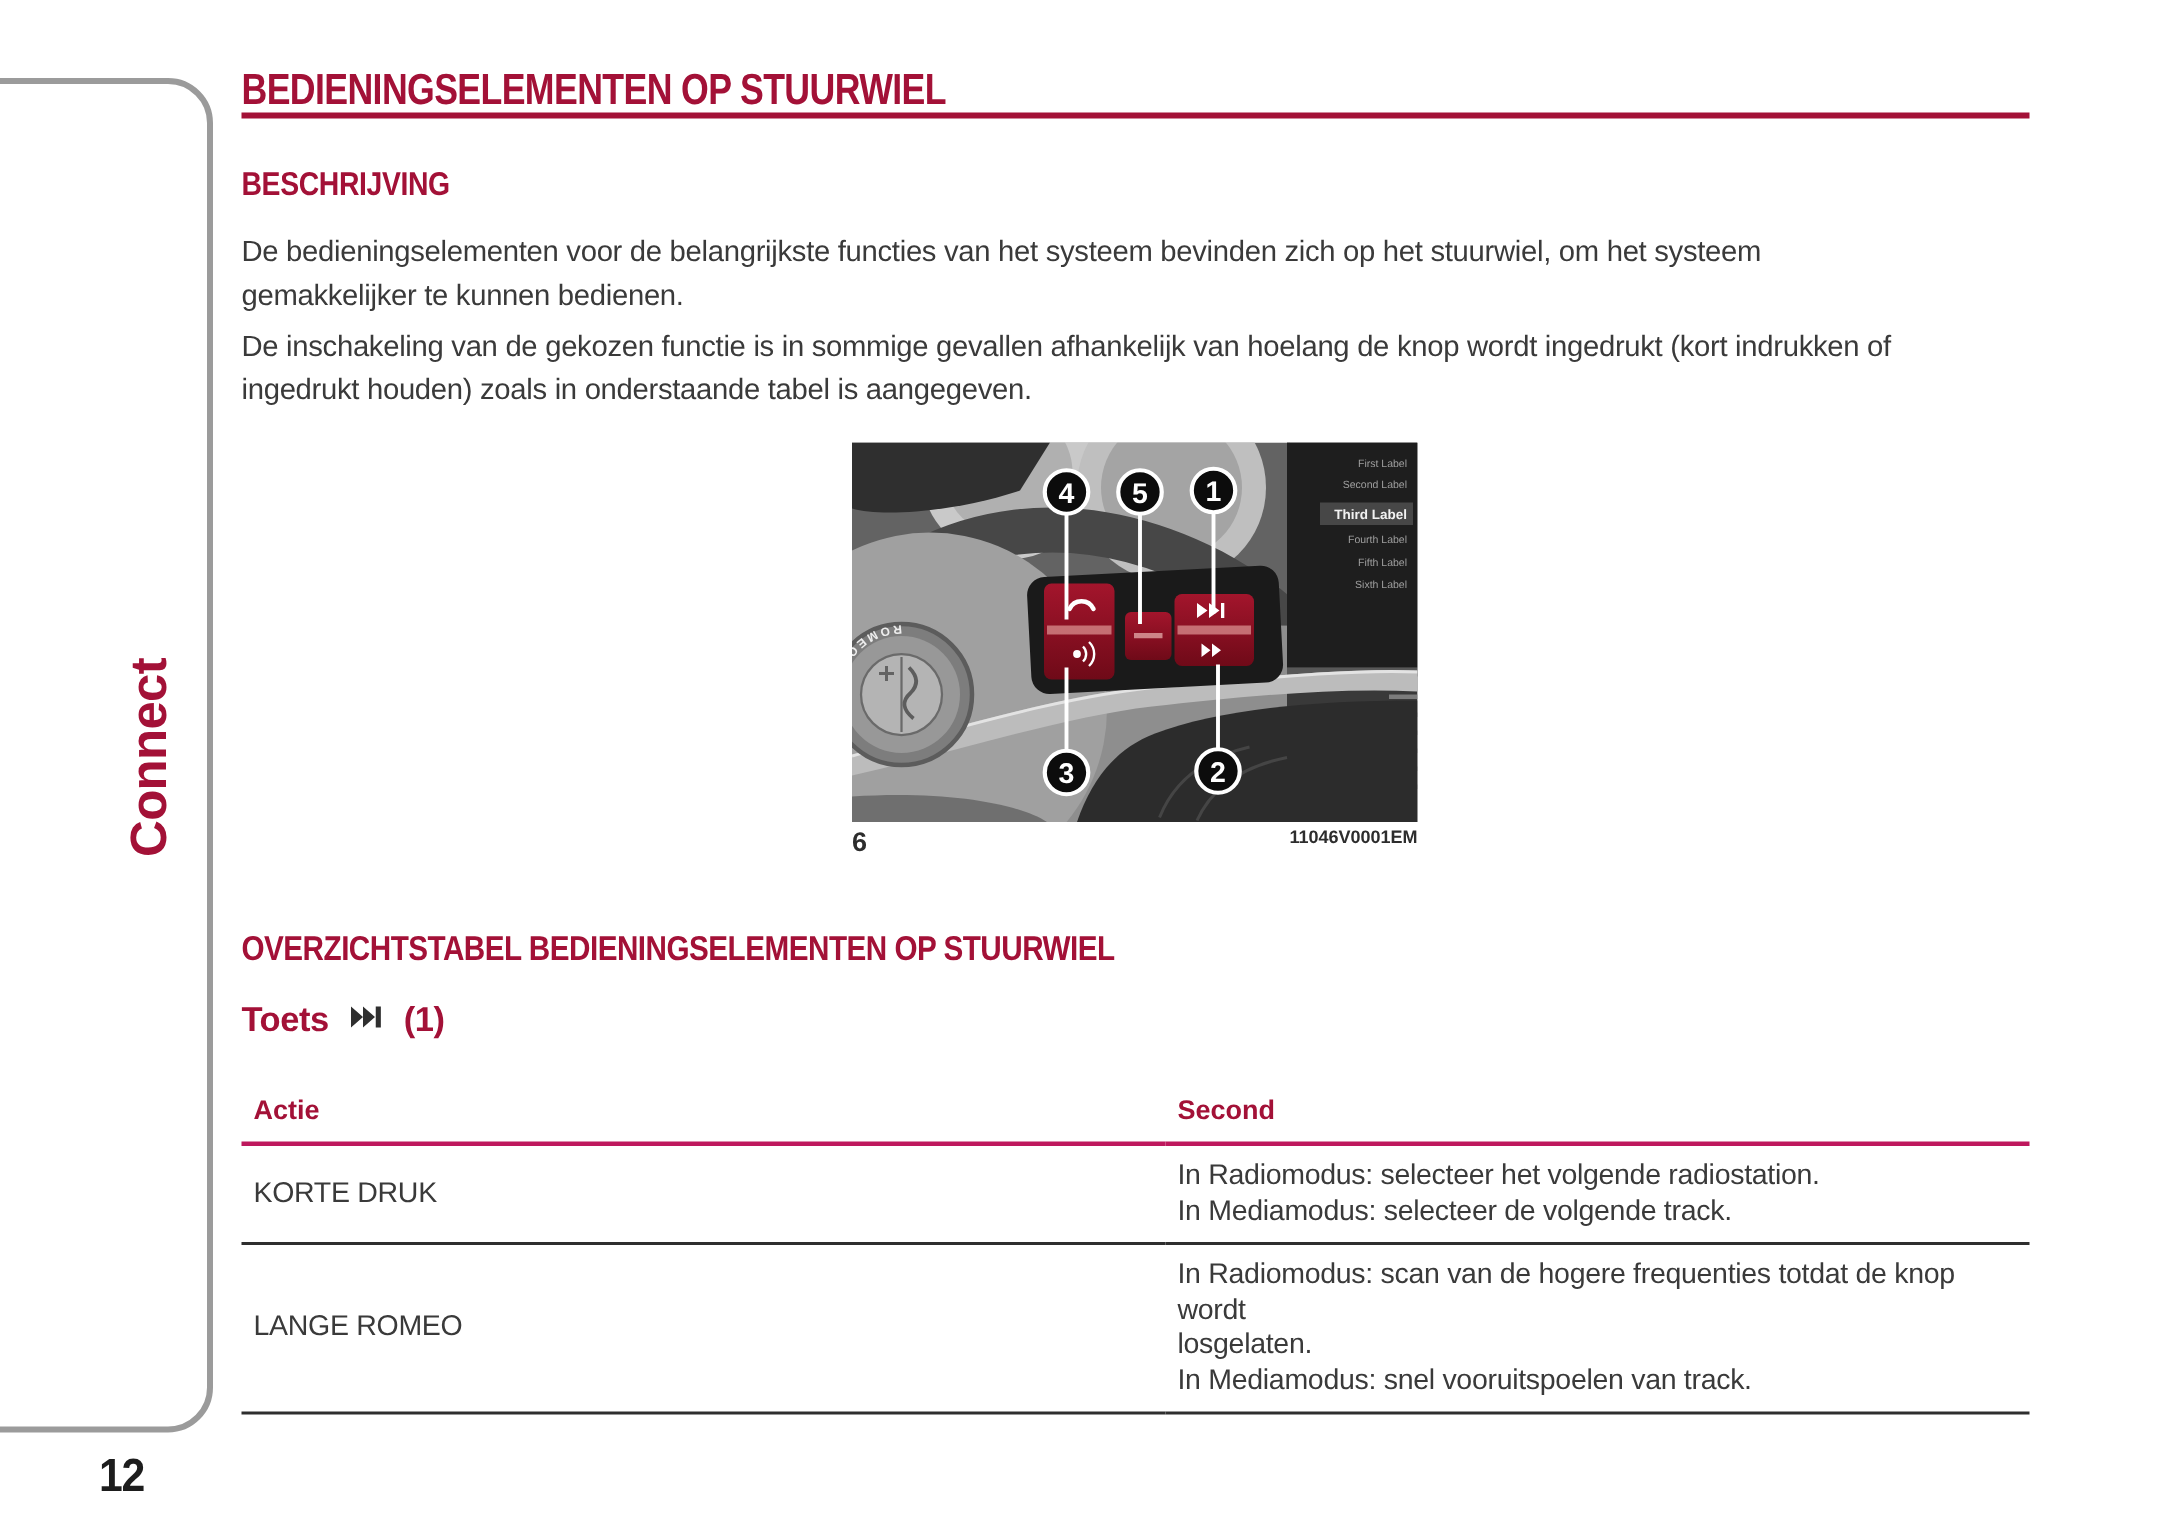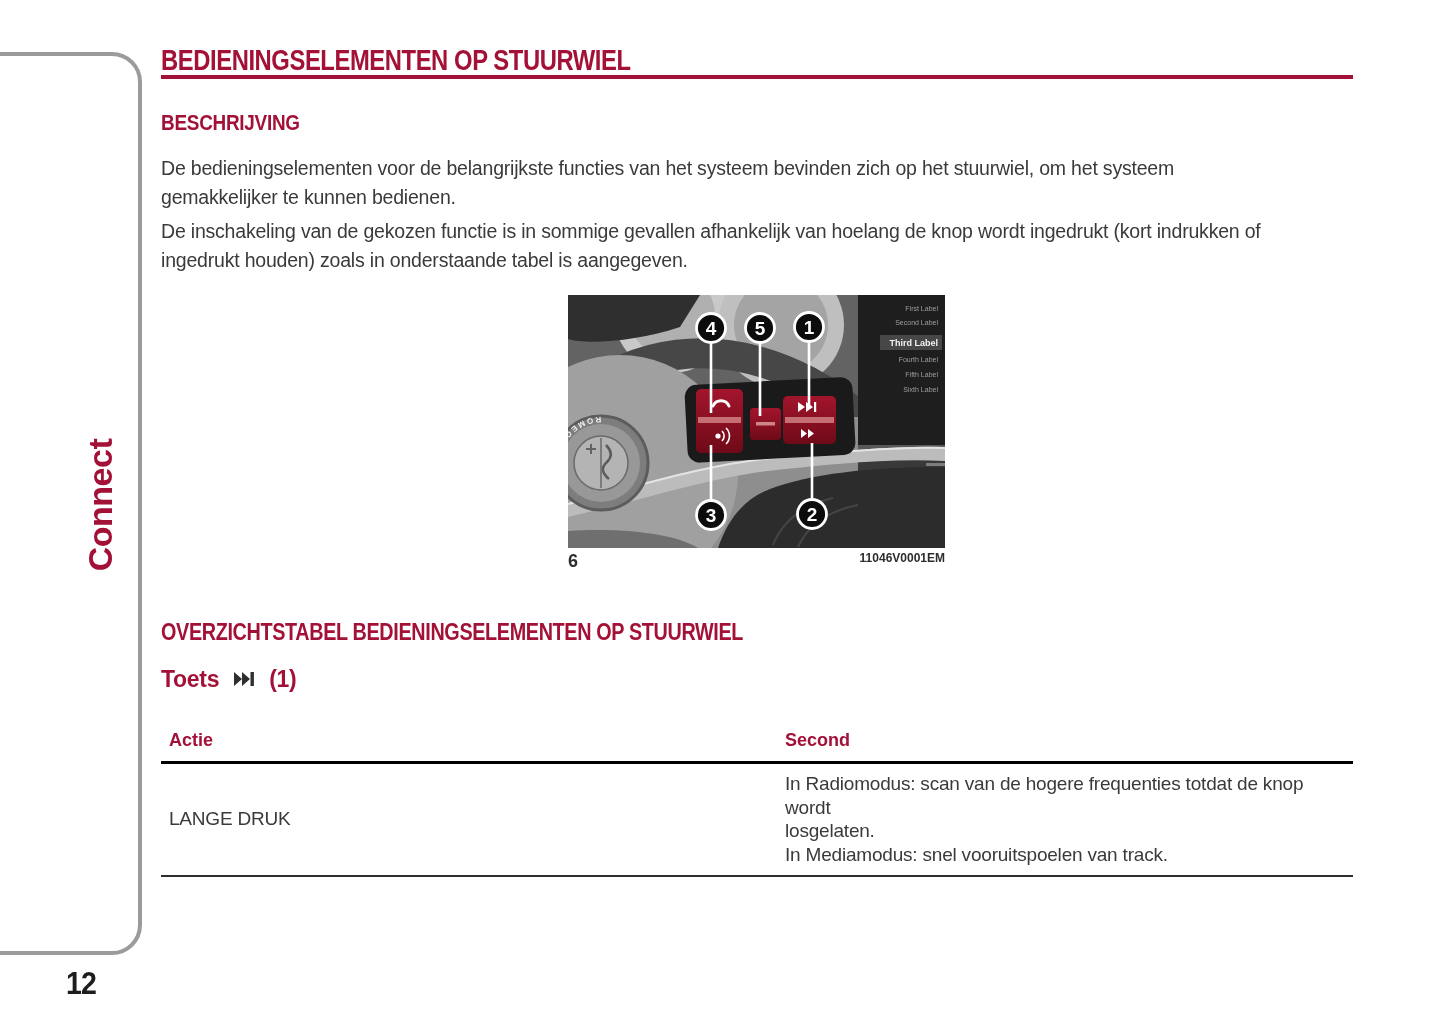--- a/index.html
+++ b/index.html
@@ -40,21 +40,21 @@
   
   .key-row{position:absolute;left:161px;top:666px;display:flex;align-items:center;gap:14px;}
   .key-prefix,.key-suffix{font-size:23px;font-weight:bold;color:#a31137;letter-spacing:-0.3px;}
   .key-icon{display:inline-block;margin-top:2px;}
 
   
   table.ctrl{position:absolute;left:161px;top:722px;width:1192px;border-collapse:collapse;table-layout:fixed;}
   table.ctrl col.c1{width:616px;}
   table.ctrl col.c2{width:576px;}
   table.ctrl th{font-size:18px;font-weight:bold;color:#a31137;text-align:left;
-    padding:8px 8px 10px 8px;border-bottom:3px solid #000000;}
+    padding:8px 8px 10px 8px;border-bottom:3px solid #be185d;}
   table.ctrl td{font-size:19px;color:#3a3a3a;vertical-align:middle;
     padding:8px 8px 9px 8px;border-bottom:2px solid #2e2e2e;letter-spacing:-0.2px;line-height:23.5px;}
   td.multi{white-space:pre-line;}
   td.actie{letter-spacing:0;}
 </style>
 </head>
 <body>
 
 <div class="page">
 
@@ -229,21 +229,26 @@
         <col class="c2">
       </colgroup>
     <thead>
       <tr>
         <th>Actie</th>
         <th>Second</th>
       </tr>
     </thead>
     <tbody>
       <tr>
-        <td class="actie">LANGE DRUK</td>
+        <td class="actie">KORTE DRUK</td>
+        <td class="multi">In Radiomodus: selecteer het volgende radiostation.
+In Mediamodus: selecteer de volgende track.</td>
+      </tr>
+      <tr>
+        <td class="actie">LANGE ROMEO</td>
         <td class="multi">In Radiomodus: scan van de hogere frequenties totdat de knop wordt
 losgelaten.
 In Mediamodus: snel vooruitspoelen van track.</td>
       </tr>
     </tbody>
   </table>
 
 </div>
 
 </body></html>

